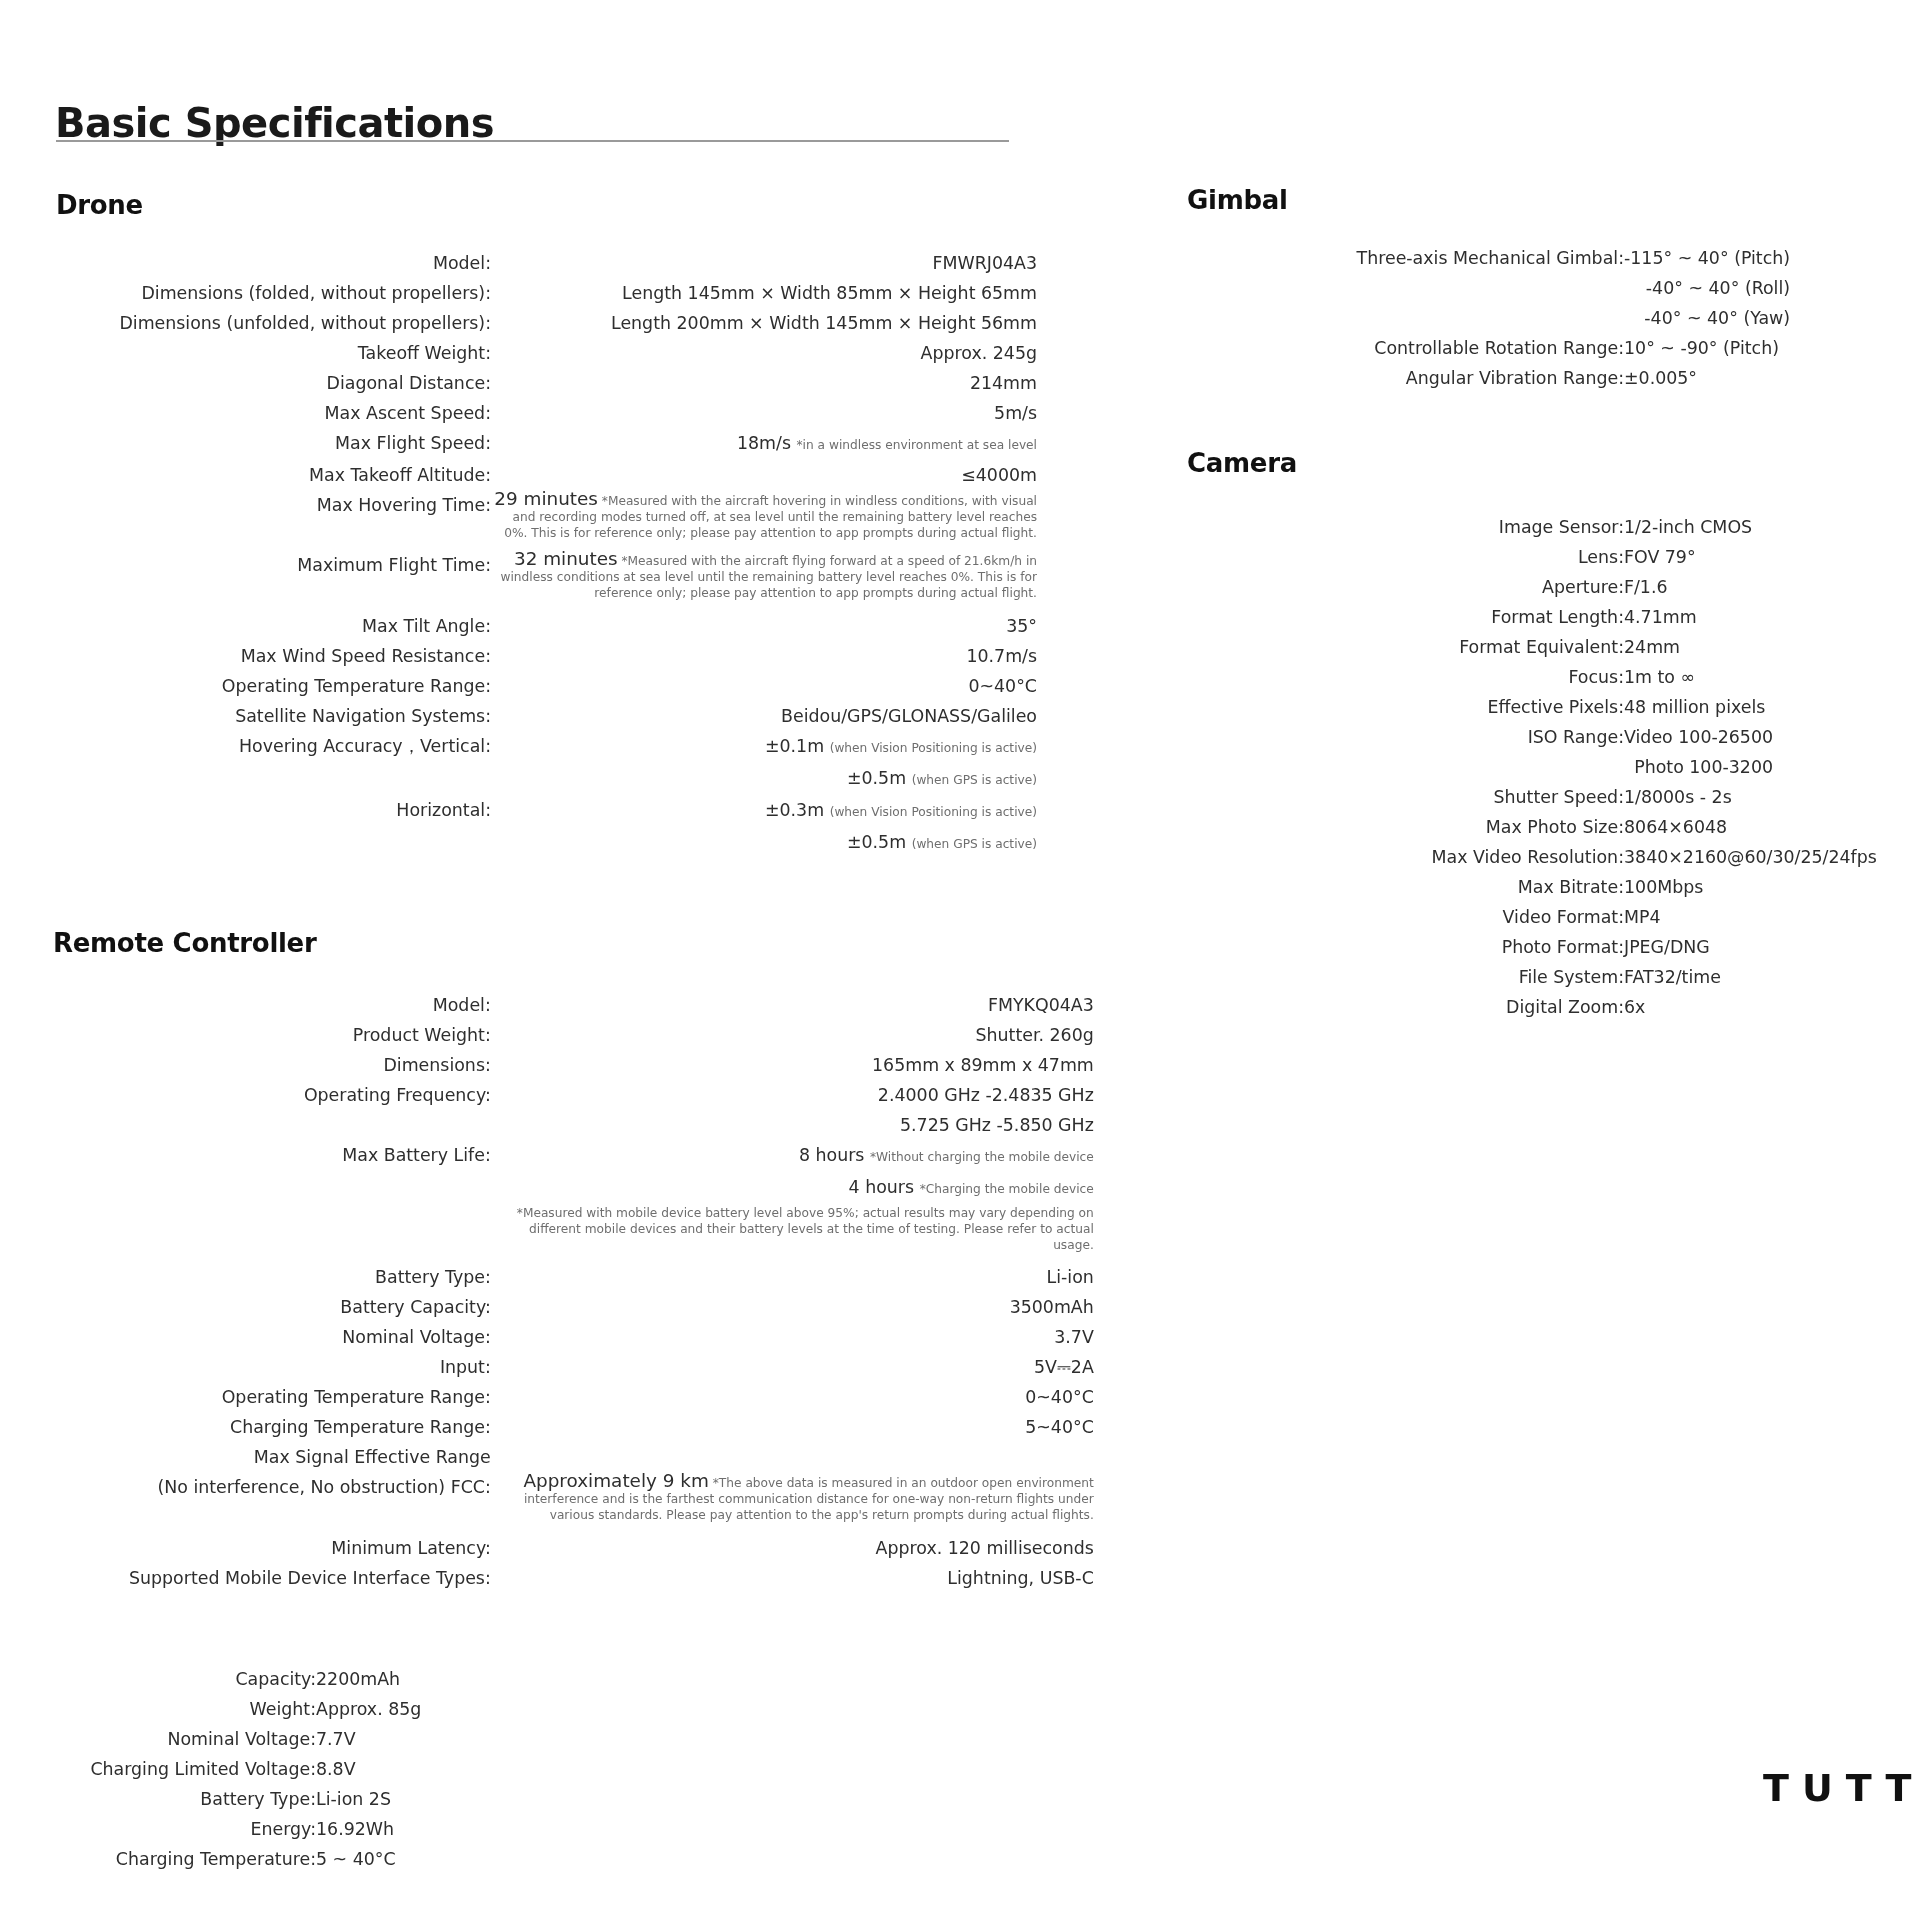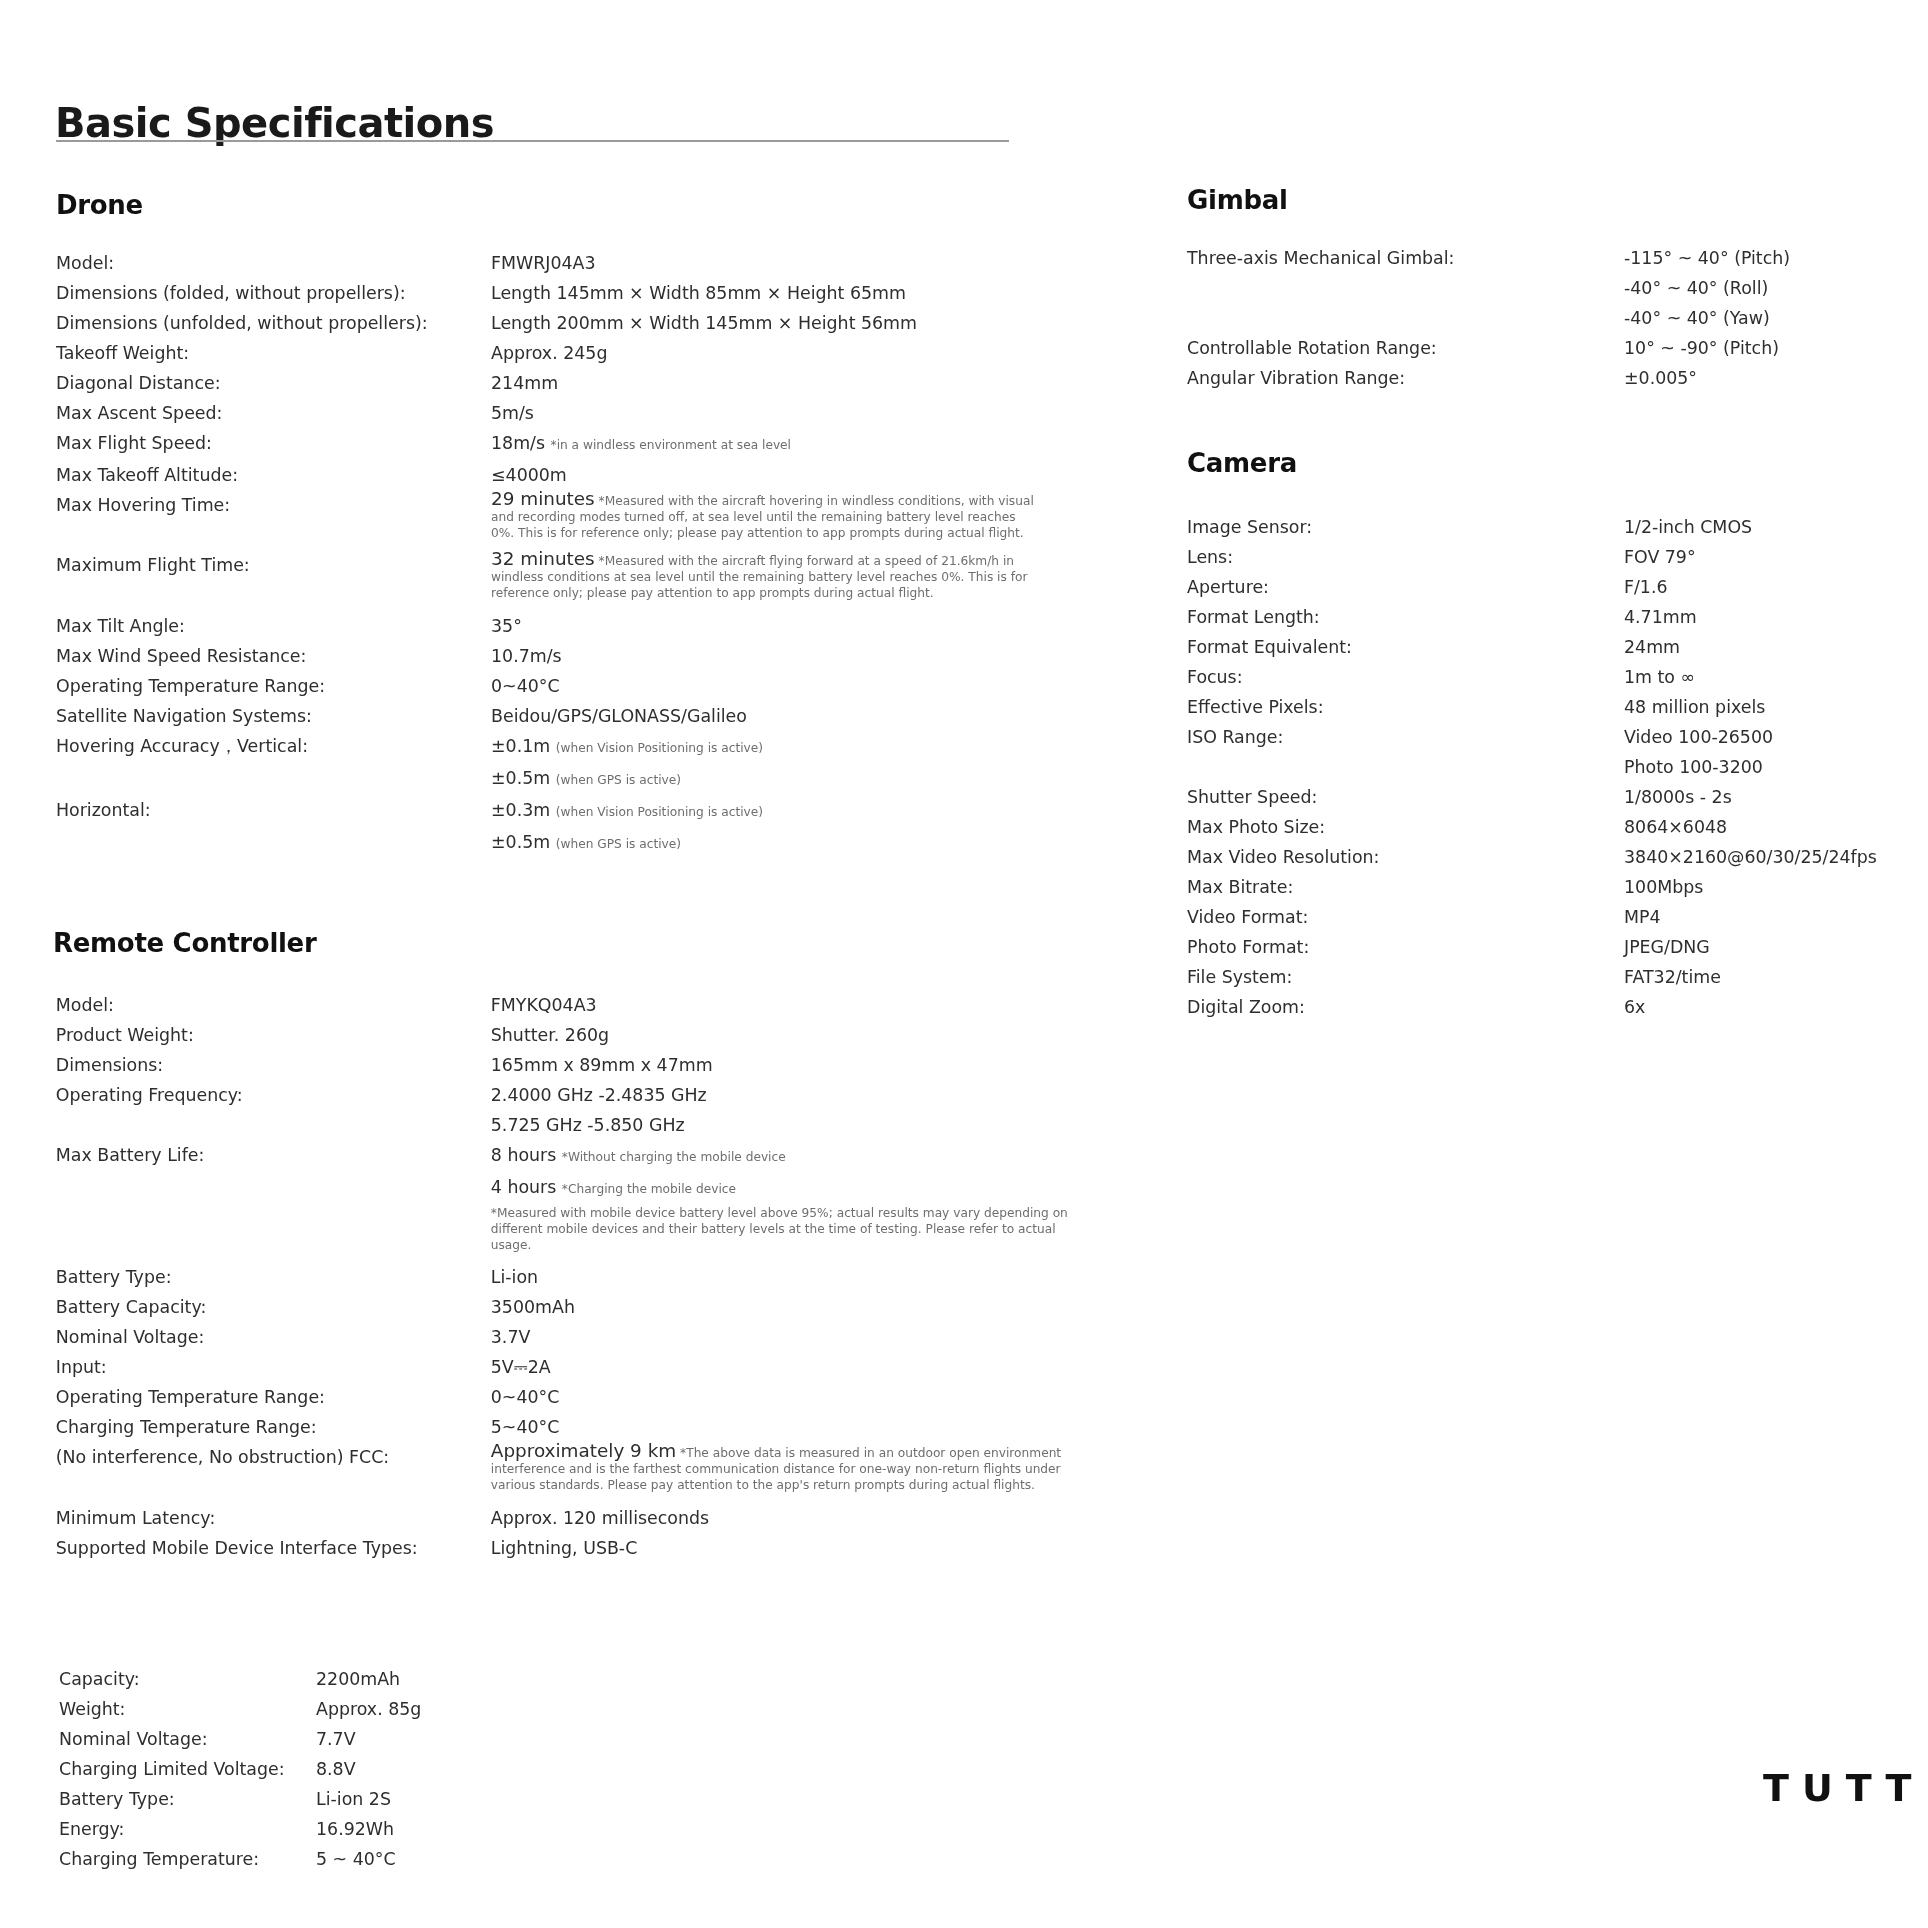--- a/index.html
+++ b/index.html
@@ -13,21 +13,21 @@
     font-size: 40px; font-weight: bold; color: #1a1a1a; letter-spacing: -0.5px;
   }
   .title-rule {
     position: absolute; left: 56px; top: 140px; width: 953px; height: 1.9px; background: #9a9a9a;
   }
   .section { position: absolute; margin-top: 13px; }
   .section-title {
     font-size: 26px; font-weight: bold; color: #111; margin: 0;
     letter-spacing: -0.3px;
   }
-  .rows { position: relative; }
+  .rows { position: relative; text-align: right; }
   .row { display: flex; align-items: flex-start; font-size: 17.4px; line-height: 30px; }
   .row .label { flex: 0 0 auto; color: #2e2e2e; }
   .row .values { display: flex; flex-direction: column; }
   .row .value { color: #2e2e2e; white-space: nowrap; }
   .note { font-size: 12.2px; color: #6e6e6e; }
   .note-block { font-size: 12.2px; color: #6e6e6e; line-height: 16px; white-space: normal; padding-top: 0.9px; padding-bottom: 9.4px; }
   .main-val { font-size: 18.4px; }
   .logo {
     position: absolute; left: 1763px; top: 1766px;
     font-size: 38px; font-weight: bold; letter-spacing: 13px; color: #111;
@@ -237,20 +237,26 @@
           <div class="value"><span>0~40°C</span></div>
         </div>
       </div>
       <div class="row">
         <span class="label">Charging Temperature Range:</span>
         <div class="values">
           <div class="value"><span>5~40°C</span></div>
         </div>
       </div>
       <div class="row">
+        <span class="label">Max Signal Effective Range</span>
+        <div class="values">
+          <div class="value">&nbsp;</div>
+        </div>
+      </div>
+      <div class="row">
         <span class="label">(No interference, No obstruction) FCC:</span>
         <div class="values">
           <div class="note-block"><span class="main-val" style="color: rgb(46, 46, 46);">Approximately 9 km</span> <span>*The above data is measured in an outdoor open environment interference and is the farthest communication distance for one-way non-return flights under various standards. Please pay attention to the app's return prompts during actual flights.</span></div>
         </div>
       </div>
       <div class="row">
         <span class="label">Minimum Latency:</span>
         <div class="values">
           <div class="value"><span>Approx. 120 milliseconds</span></div>
         </div>

